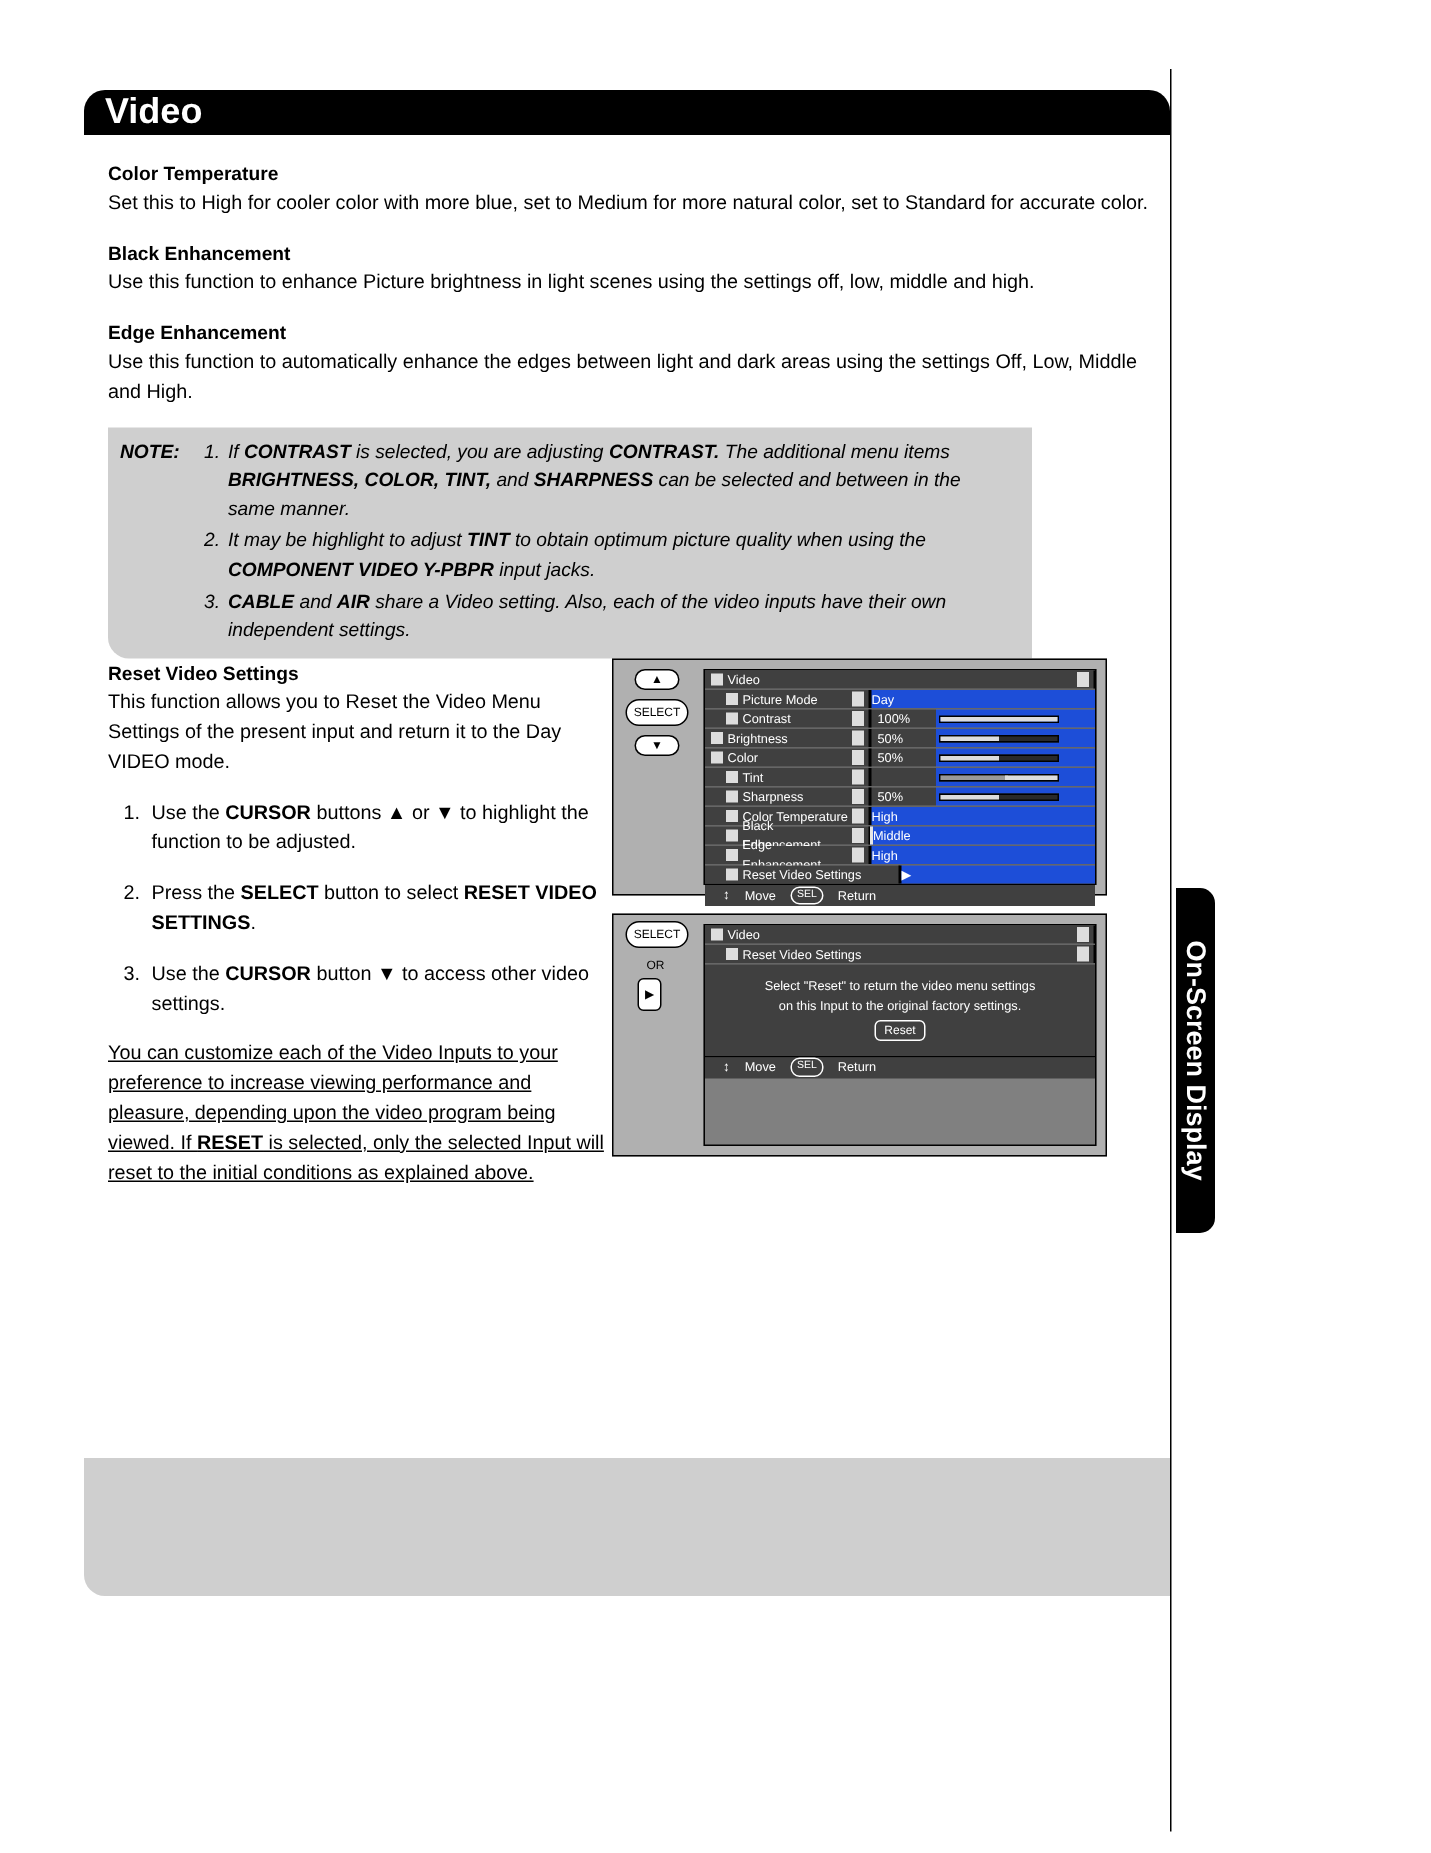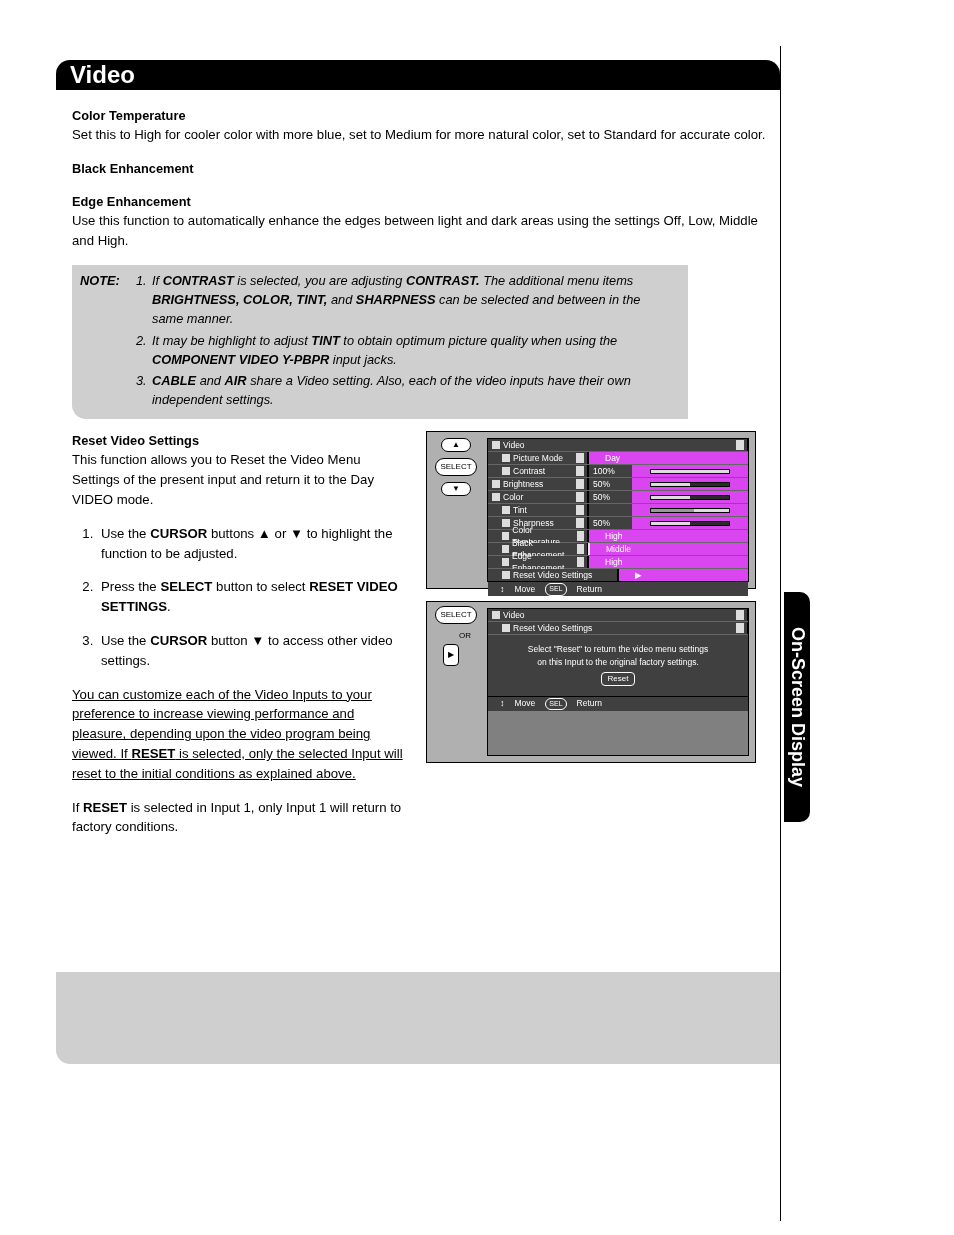--- a/index.html
+++ b/index.html
@@ -56,21 +56,21 @@
     line-height: 1.5;
   }
   .note-box .label { font-weight: 900;}
   .note-box ol { list-style: none; padding-left: 56px; }
   .note-box ol li { position: relative; margin-bottom: 2px; padding-left:16px;}
   .note-box ol li::before{ position:absolute; left:0;}
   .note-box ol li:nth-child(1)::before{content:"1.";}
   .note-box ol li:nth-child(2)::before{content:"2.";}
   .note-box ol li:nth-child(3)::before{content:"3.";}
   .note-box b{ font-style:italic; font-weight:900;}
-  .two-col { display: flex; margin-top: 12px; gap: 18px;}
+  .two-col { display: flex; margin-top: 0; }
   .left-col { width: 336px; }
   .right-col { position: relative; width: 346px; }
   .left-col ol { list-style: decimal; padding-left: 25px; }
   .left-col ol li { margin-bottom: 14px; padding-left:4px;}
 
   .side-tab {
     position: absolute;
     top: 592px;
     left: 784px;
     width: 26px;
@@ -104,61 +104,62 @@
     font-family: Arial, sans-serif;
   }
   .osd1 { width: 330px; height: 158px; }
   .osd-inner {
     position: absolute;
     left: 60px; top: 6px; right: 6px; bottom: 6px;
     background: #808080;
     border: 1px solid #000;
   }
   .row { display:flex; align-items:center; height:13px; border-bottom:1px solid rgba(0,0,0,0.2);}
-  .row .c1 { width:100px; padding-left:4px; background:#404040; border-right:1px solid #000; height:100%; display:flex; align-items:center;}
+  .row .c1 { width:110px; padding-left:4px; background:#404040; border-right:1px solid #000; height:100%; display:flex; align-items:center;}
   .row .c2 { width:44px; padding-left:4px; background:#404040; height:100%; display:flex; align-items:center; border-left:1px solid #000;}
-  .row .c3 { flex:1; padding-left:16px; height:100%; display:flex; align-items:center; background:#d946ef;}
+  .row .c3 { flex:1; padding-left:0; height:100%; display:flex; align-items:center; background:#1d4ed8;}
   .row .bar { width:80px; height:5px; background:#2a2a2a; border:1px solid #000; margin-left:2px; position:relative;}
   .row .bar .fill{height:100%; background:#ddd;}
   .row .bar .tintL{position:absolute;left:0;top:0;height:100%;width:45px;background:#999;}
   .row .bar .tintR{position:absolute;right:0;top:0;height:100%;width:35px;background:#ddd;}
   .footer-row{height:14px;background:#404040;padding-left:12px;display:flex;align-items:center;gap:10px;}
   .sel-badge{border:1px solid #fff;border-radius:6px;padding:0 3px;font-size:7px;}
   .arrows{font-size:9px;}
   .menu-icon{display:inline-block;width:8px;height:8px;background:#ddd;margin-right:3px;vertical-align:middle;}
   .submenu-arrow{width:8px;height:10px;background:#ddd;margin-left:auto;margin-right:3px;}
 
   .remote-btn{position:absolute; border:1px solid #000; background:#fff; border-radius:50%; font-size:8px; display:flex;align-items:center;justify-content:center;color:#000;}
   .btn-up{left:14px;top:6px;width:30px;height:14px;border-radius:8px;}
   .btn-sel{left:8px;top:26px;width:42px;height:18px;border-radius:10px;}
   .btn-down{left:14px;top:50px;width:30px;height:14px;border-radius:8px;}
 
   .osd2 { width:330px; height:162px; margin-top:12px;}
   .btn-sel2{left:8px;top:4px;width:42px;height:18px;border-radius:10px;}
-  .or-label{position:absolute;left:32px;top:28px;font-size:8px;color:#000;}
+  .or-label{position:absolute;left:22px;top:28px;font-size:8px;color:#000;}
   .btn-right2{left:16px;top:42px;width:16px;height:22px;border-radius:4px;}
   .osd2-inner{position:absolute;left:60px;top:6px;right:6px;bottom:6px;background:#808080;border:1px solid #000;}
   .reset-panel{background:#404040;margin:0;color:#fff;text-align:center;padding:8px 8px 10px;border-bottom:1px solid #000;}
   .reset-btn{display:inline-block;border:1px solid #fff;border-radius:4px;padding:0 6px;margin-top:3px;font-size:8px;}
   .footer-row2{height:14px;background:#404040;padding-left:12px;display:flex;align-items:center;gap:10px;margin-top:0;}
 </style>
 </head>
 <body>
 
 <div class="right-divider"></div>
 
 <div class="header-bar">Video</div>
 
 <div class="side-tab">On-Screen Display</div>
 
 <div class="content">
   <div class="sec-title first">Color Temperature</div>
   <div>Set this to High for cooler color with more blue, set to Medium for more natural color, set to Standard for accurate color.</div>
 
   <div class="sec-title">Black Enhancement</div>
+  <div>Use this function to enhance Picture brightness in light scenes using the settings off, low, middle and high.</div>
 
   <div class="sec-title">Edge Enhancement</div>
   <div>Use this function to automatically enhance the edges between light and dark areas using the settings Off, Low, Middle and High.</div>
 
   <div class="note-box">
     <ol>
       <li>
         <span style="position:absolute;left:-56px;font-weight:900;" class="label">NOTE:</span>
         <span>If </span><b>CONTRAST</b><span> is selected, you are adjusting </span><b>CONTRAST.</b><span> The additional menu items </span><b>BRIGHTNESS, COLOR, TINT,</b><span> and </span><b>SHARPNESS</b><span> can be selected and between in the same manner.</span>
       </li>
@@ -182,23 +183,20 @@
         <li>
           <span>Press the </span><b>SELECT</b><span> button to select </span><b>RESET VIDEO SETTINGS</b><span>.</span>
         </li>
         <li>
           <span>Use the </span><b>CURSOR</b><span> button ▼ to access other video settings.</span>
         </li>
       </ol>
       <p style="margin-top:6px;text-decoration:underline;">
         <span>You can customize each of the Video Inputs to your preference to increase viewing performance and pleasure, depending upon the video program being viewed. If </span><b>RESET</b><span> is selected, only the selected Input will reset to the initial conditions as explained above.</span>
       </p>
-      <p style="margin-top:14px;">
-        <span>If </span><b>RESET</b><span> is selected in Input 1, only Input 1 will return to factory conditions.</span>
-      </p>
     </div>
 
     <div class="right-col">
 
       <div class="osd osd1">
         <div class="remote-btn btn-up">▲</div>
         <div class="remote-btn btn-sel">SELECT</div>
         <div class="remote-btn btn-down">▼</div>
         <div class="osd-inner" id="osd1-inner">
           <div class="row">

